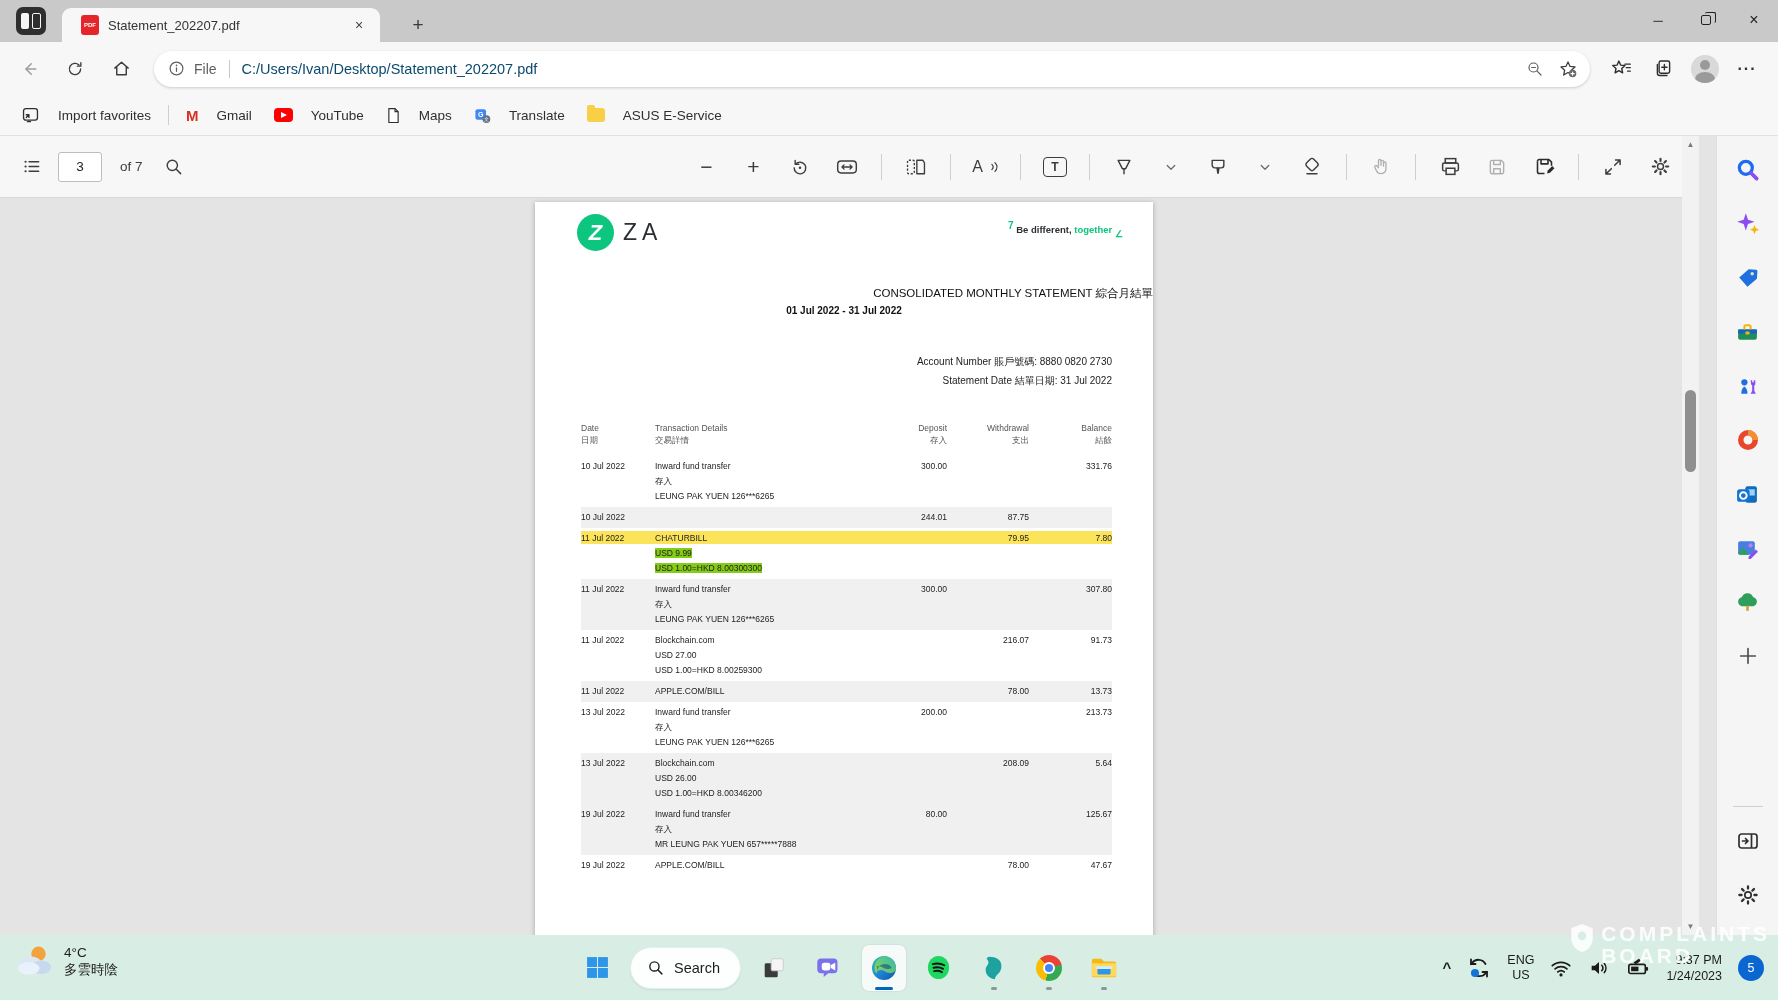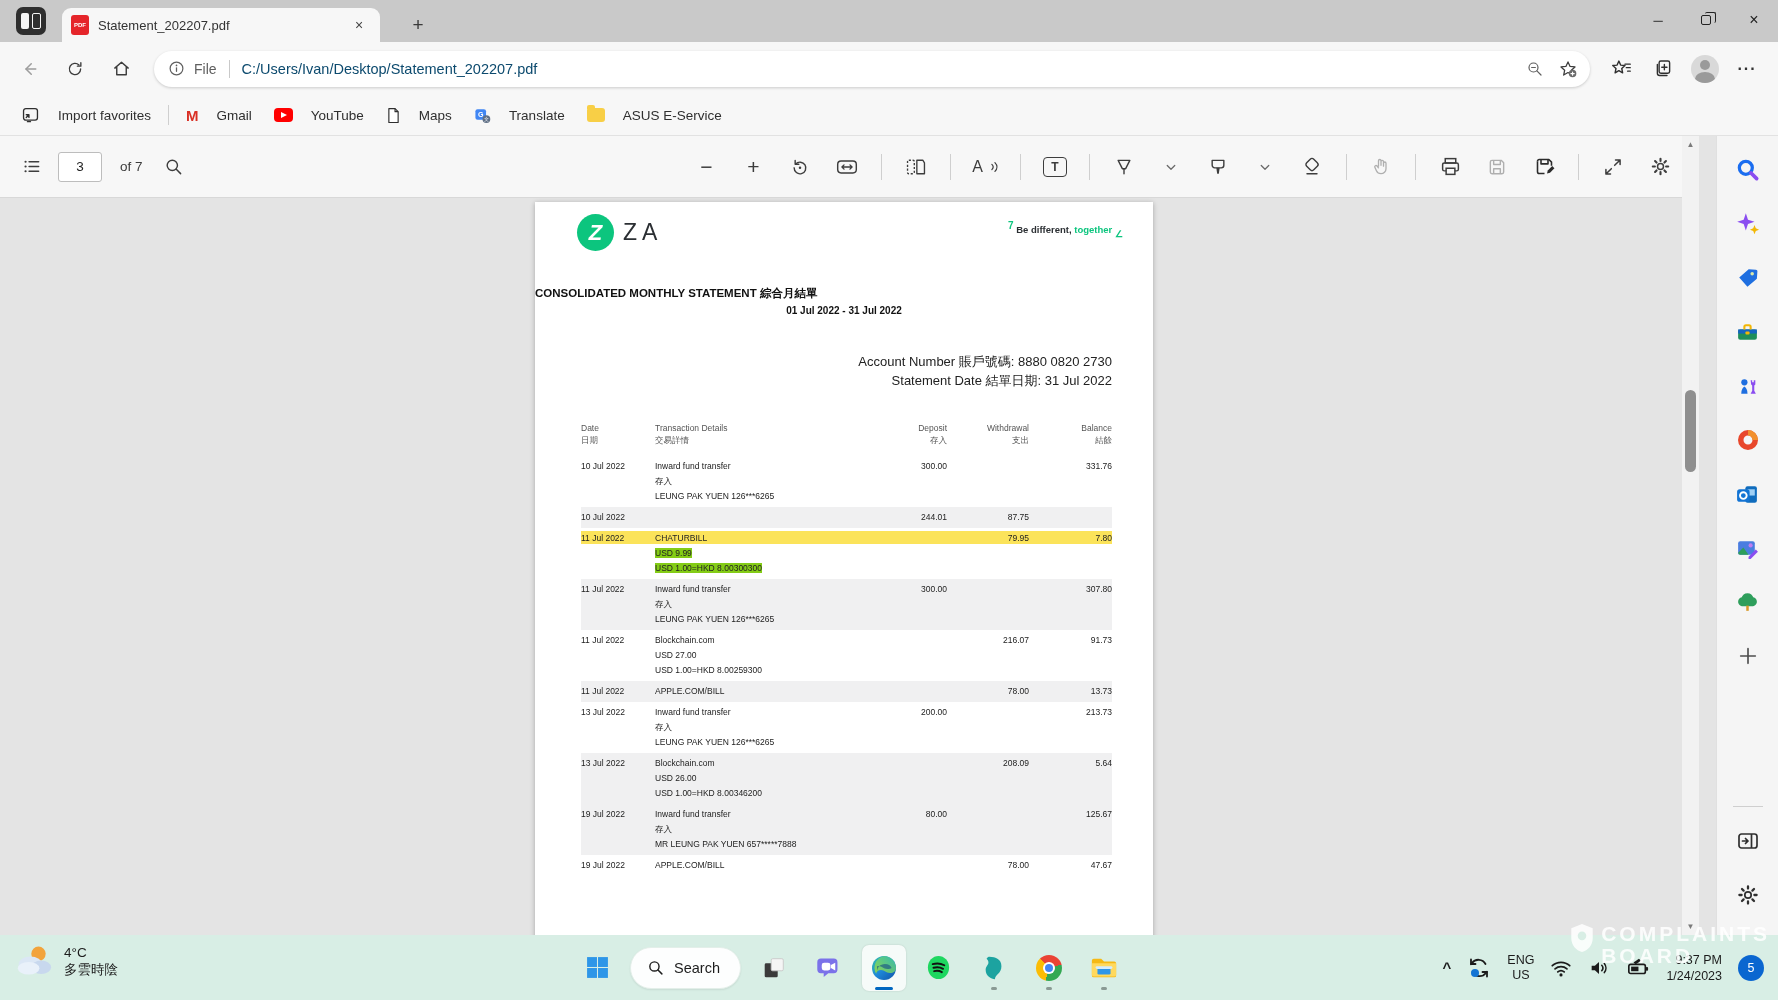--- a/index.html
+++ b/index.html
@@ -4,21 +4,21 @@
 <style>
   * { margin:0; padding:0; box-sizing:border-box; }
   html,body { width:1778px; height:1000px; overflow:hidden; font-family:"Liberation Sans", sans-serif; background:#c9c9c9; }
   svg { display:block; }
 
   
   #titlebar { position:absolute; top:0; left:0; width:1778px; height:42px; background:#c9c9c9; }
   .tabactions { position:absolute; top:7px; left:16px; width:30px; height:28px; background:#2e2e2e; border-radius:7px; display:flex; align-items:center; padding-left:5px; }
   .tabactions .pane { width:8px; height:16px; background:#f5f5f5; border-radius:2px; margin-right:3px; }
   .tabactions .pane2 { width:9px; height:16px; border:1.5px solid #f5f5f5; border-radius:2px; }
-  .tab { position:absolute; top:8px; left:62px; width:318px; height:34px; background:#f7f7f7; border-radius:9px 9px 0 0; display:flex; align-items:center; padding:0 10px 0 9px; }
+  .tab { position:absolute; top:8px; left:62px; width:318px; height:34px; background:#f7f7f7; border-radius:9px 9px 0 0; display:flex; align-items:center; padding:0 10px 0 19px; }
   .tab-title { font-size:13px; color:#333; flex:1; white-space:nowrap; overflow:hidden; }
   .favicon { width:18px; height:20px; background:#e5252a; border-radius:3px; color:#fff; font-size:6px; font-weight:bold; display:flex; align-items:center; justify-content:center; margin-right:9px; }
   .tab-close { width:22px; height:22px; border-radius:4px; display:flex; align-items:center; justify-content:center; font-size:14px; color:#444; }
   .newtab { position:absolute; top:11px; left:404px; width:28px; height:28px; font-size:19px; color:#3a3a3a; display:flex; align-items:center; justify-content:center; border-radius:5px; }
   .wincontrols { position:absolute; top:0; right:0; height:40px; display:flex; }
   .winbtn { width:48px; height:40px; display:flex; align-items:center; justify-content:center; color:#222; font-size:13px; }
   .restore-ic { width:10px; height:10px; border:1.2px solid #222; border-radius:2px; position:relative; }
   .restore-ic:before { content:''; position:absolute; top:-4px; left:3px; width:10px; height:10px; border:1.2px solid #222; border-radius:2px; border-bottom:none; border-left:none; }
 
   
@@ -65,23 +65,23 @@
   #pdfcanvas { position:absolute; top:62px; left:0; width:1699px; height:737px; overflow:hidden; }
   #page { position:absolute; top:4px; left:535px; width:618px; height:860px; background:#fff; box-shadow:0 1px 5px rgba(0,0,0,.28); }
   .za-logo { position:absolute; top:12px; left:42px; display:flex; align-items:center; gap:9px; }
   .za-circle { width:37px; height:37px; border-radius:50%; background:#0cc57e; color:#fff; display:flex; align-items:center; justify-content:center; font-size:22px; font-weight:bold; font-style:italic; }
   .za-word { font-size:23px; color:#2b2f33; letter-spacing:5px; font-weight:500; }
   .tagline { position:absolute; top:22px; right:30px; font-size:9.5px; color:#2b2f33; font-weight:bold; }
   .tagline .grn { color:#0cc57e; }
   .tl-mark { color:#0cc57e; font-weight:bold; }
   .tl-left { position:relative; top:-4px; font-size:10px; }
   .tl-right { position:relative; top:4px; font-size:9px; }
-  .st-title { position:absolute; top:84px; width:100%; text-align:left; font-size:11.5px; font-weight:bold; color:#111; }
+  .st-title { position:absolute; top:84px; width:100%; text-align:right; font-size:11.5px; font-weight:normal; color:#111; }
   .st-period { position:absolute; top:103px; width:100%; text-align:center; font-size:10px; font-weight:bold; color:#111; }
-  .st-meta { position:absolute; top:150px; right:41px; text-align:right; font-size:13px; color:#222; line-height:19px; }
+  .st-meta { position:absolute; top:150px; right:41px; text-align:right; font-size:10px; color:#222; line-height:19px; }
   #table { position:absolute; top:220px; left:46px; right:41px; }
   .thead, .trow { display:grid; grid-template-columns:74px 1fr 82px 82px 83px; }
   .thead { font-size:8.5px; color:#555; line-height:12px; padding-bottom:10px; }
   .thead .num, .cell.num { text-align:right; }
   .trow { font-size:8.5px; color:#222; line-height:15px; padding:3px 0; position:relative; }
   .trow.shade { background:#f0f0f1; }
   .cell { position:relative; z-index:1; }
   .trow.hl::before { content:''; position:absolute; left:0; right:0; top:3px; height:13px; background:#fbe35a; z-index:0; }
   .trow.hl .dline:nth-child(n+2) span { background:#84cc16; }
   .dline { white-space:nowrap; }

